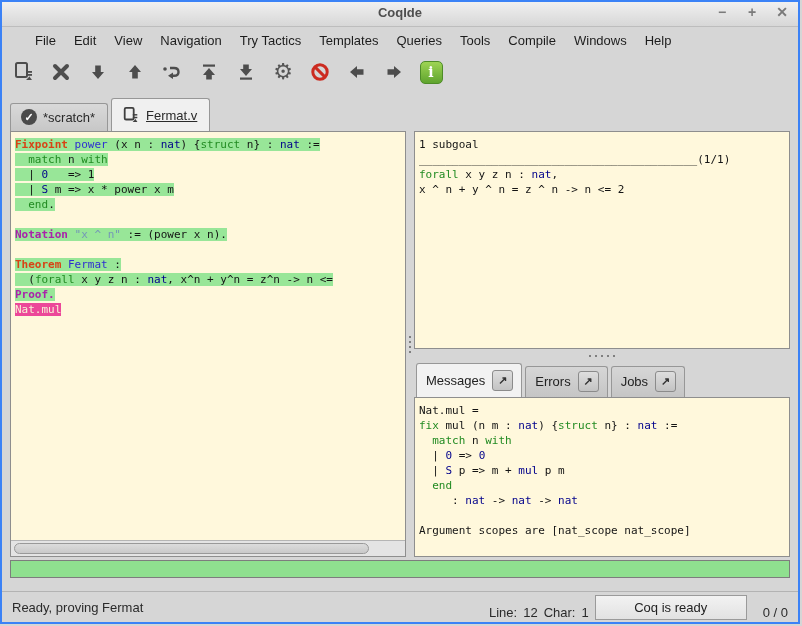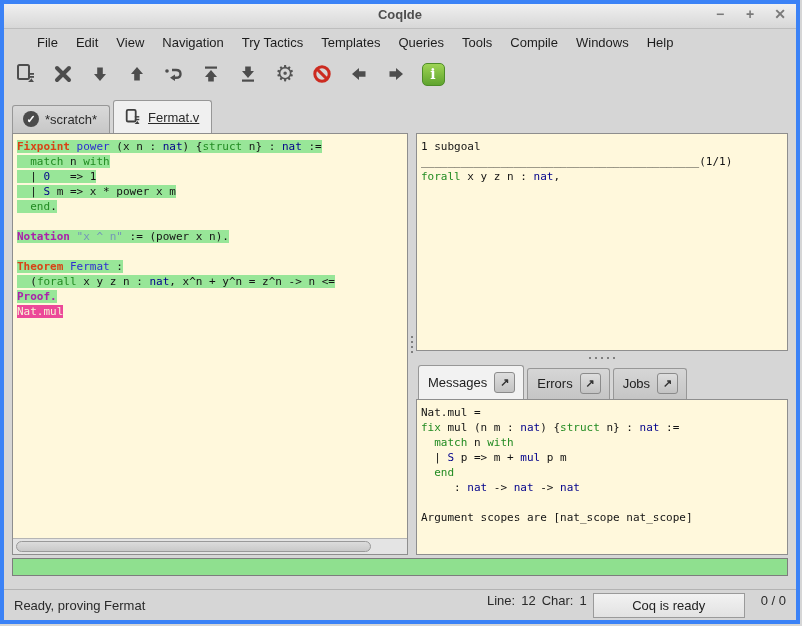--- a/index.html
+++ b/index.html
@@ -1,17 +1,17 @@
 <!DOCTYPE html>
 <html><head>
 <meta charset="utf-8">
 <style>
   html,body{margin:0;padding:0;width:802px;height:626px;overflow:hidden;
     font-family:"Liberation Sans",sans-serif;background:#d6d6d6;}
-  .window{width:800px;height:624px;border:4px solid #3b82f6;display:flex;flex-direction:column;
+  .window{width:800px;height:624px;border:2px solid #3b82f6;display:flex;flex-direction:column;
     background:#d6d6d6;box-sizing:border-box;}
   
   .titlebar{height:24px;flex:0 0 24px;background:linear-gradient(#f0f0f0,#d7d7d7);
     position:relative;border-bottom:1px solid #bdbdbd;}
   .titlebar .title{position:absolute;left:0;right:0;top:3px;text-align:center;
     font-weight:bold;font-size:13px;color:#4f4f4f;}
   .winbtns{position:absolute;right:8px;top:2px;display:flex;gap:14px;}
   .winbtns span{color:#7a7a7a;font-size:14px;font-weight:bold;width:16px;text-align:center;cursor:default;}
   
   .menubar{height:26px;flex:0 0 26px;display:flex;align-items:center;padding-left:24px;}
@@ -65,21 +65,21 @@
   .mtab.active{background:#f2f2f2;padding-top:6px;padding-bottom:6px;}
   .detach{width:19px;height:19px;border:1px solid #8b8b8b;border-radius:3px;
     background:linear-gradient(#dedede,#c3c3c3);display:flex;align-items:center;justify-content:center;
     font-size:11px;color:#333;font-weight:bold;}
   .msg-pane{flex:1 1 auto;overflow:hidden;}
   
   .progresswrap{flex:0 0 26px;padding:3px 8px 5px;}
   .progress{height:18px;background:#8fe08f;border:1px solid #7d7d7d;box-sizing:border-box;}
   .statusbar{flex:0 0 30px;border-top:1px solid #b3b3b3;display:flex;align-items:center;
     font-size:13px;color:#2a2a2a;padding:0 10px;}
-  .sb-right{margin-left:auto;display:flex;align-items:flex-start;gap:6px;}
+  .sb-right{margin-left:auto;display:flex;align-items:flex-end;gap:6px;}
   .coqstate{border:1px solid #9a9a9a;background:linear-gradient(#f2f2f2,#e2e2e2);
     width:150px;text-align:center;padding:4px 0;font-size:13px;color:#222;}
   .count{padding-left:10px;}
 </style>
 </head>
 <body>
 
 <div class="window">
 
   <div class="titlebar">
@@ -217,20 +217,21 @@
           <i></i>
         </span>
     </div>
 
     <div class="right">
       <div class="pane goals-pane">
         <div class="code" id="goals">
             <div class="cl"><span><span>1 subgoal</span></span></div>
             <div class="cl"><span><span>__________________________________________(1/1)</span></span></div>
             <div class="cl"><span><span class="c-k">forall</span><span> x y z n : </span><span class="c-n">nat</span><span>,</span></span></div>
+            <div class="cl"><span><span>x ^ n + y ^ n = z ^ n -&gt; n &lt;= 2</span></span></div>
           </div>
       </div>
 
       <div class="hsplit">
         <span class="hdots">
             <i></i>
             <i></i>
             <i></i>
             <i></i>
             <i></i>
@@ -256,20 +257,21 @@
             <span class="detach">
                 <span>↗</span>
               </span>
           </div>
         </div>
         <div class="pane msg-pane">
           <div class="code" id="messages">
               <div class="cl"><span><span>Nat.mul =</span></span></div>
               <div class="cl"><span><span class="c-k">fix</span><span> mul (n m : </span><span class="c-n">nat</span><span>) {</span><span class="c-k">struct</span><span> n} : </span><span class="c-n">nat</span><span> :=</span></span></div>
               <div class="cl"><span><span>  </span><span class="c-k">match</span><span> n </span><span class="c-k">with</span></span></div>
+              <div class="cl"><span><span>  | </span><span class="c-n">0</span><span> =&gt; </span><span class="c-n">0</span></span></div>
               <div class="cl"><span><span>  | </span><span class="c-n">S</span><span> p =&gt; m + </span><span class="c-n">mul</span><span> p m</span></span></div>
               <div class="cl"><span><span>  </span><span class="c-k">end</span></span></div>
               <div class="cl"><span><span>     : </span><span class="c-n">nat</span><span> -&gt; </span><span class="c-n">nat</span><span> -&gt; </span><span class="c-n">nat</span></span></div>
               <div class="cl"><span>&nbsp;</span></div>
               <div class="cl"><span><span>Argument scopes are [nat_scope nat_scope]</span></span></div>
             </div>
         </div>
       </div>
     </div>
   </div>

